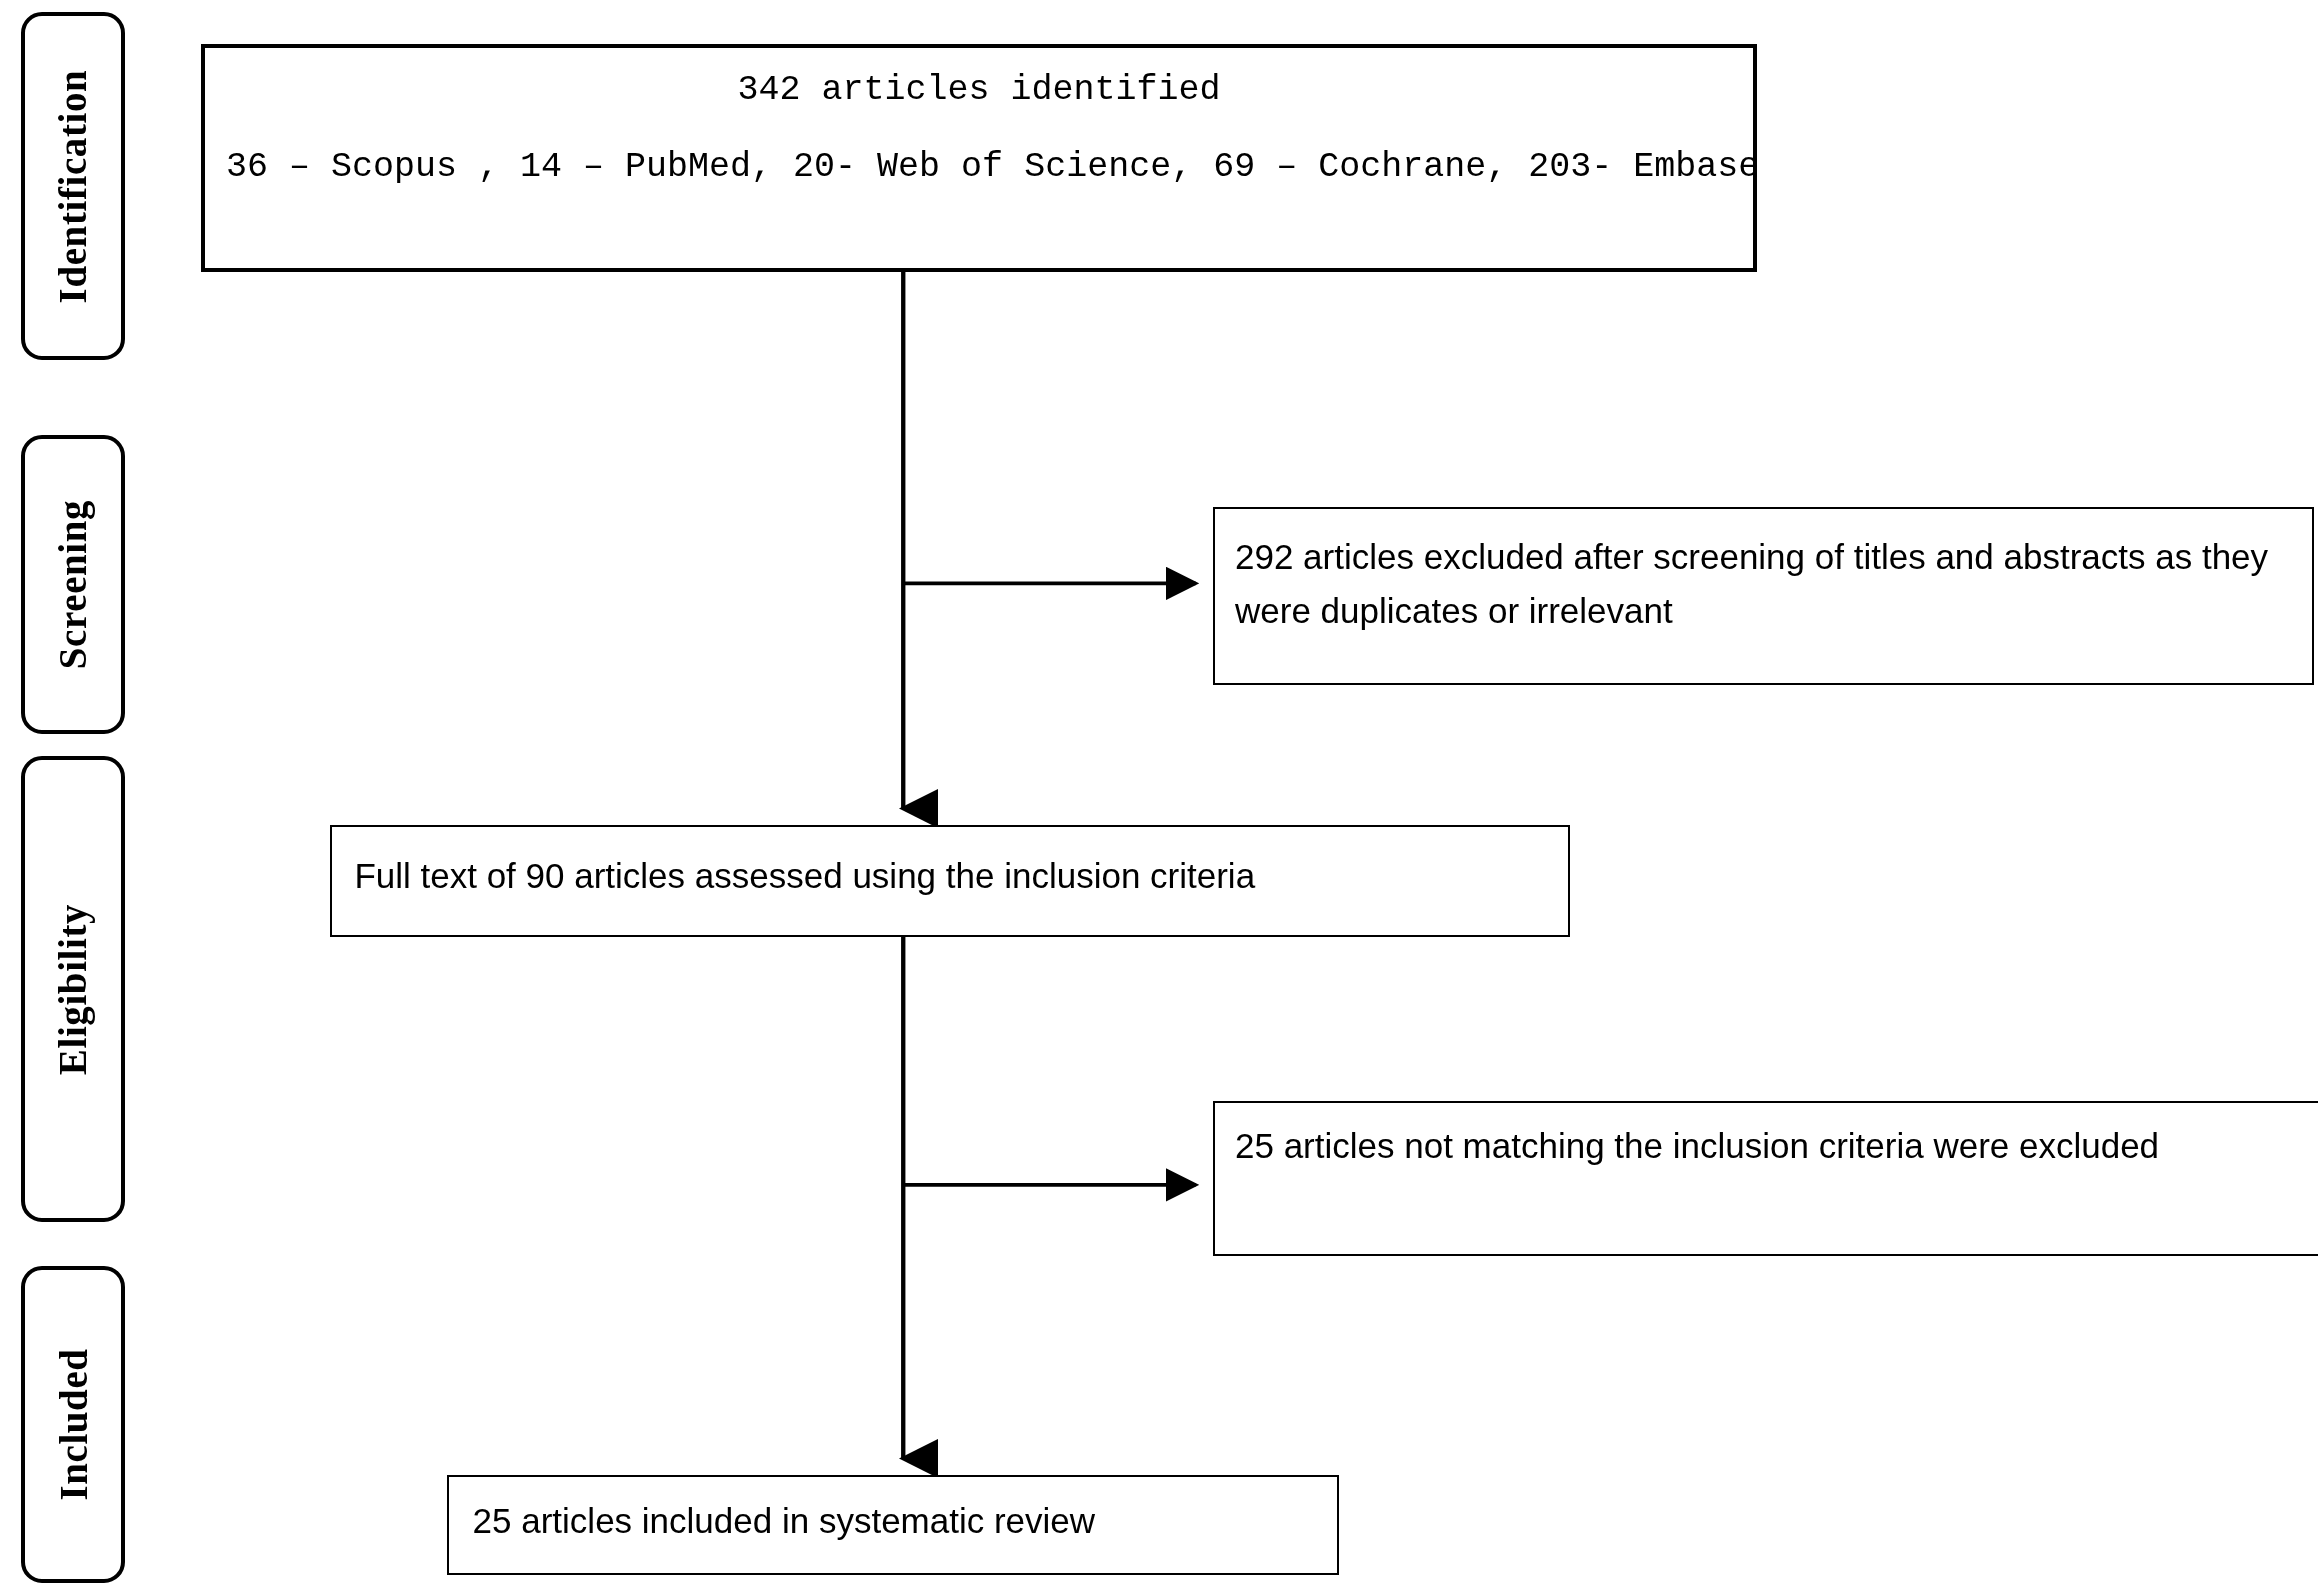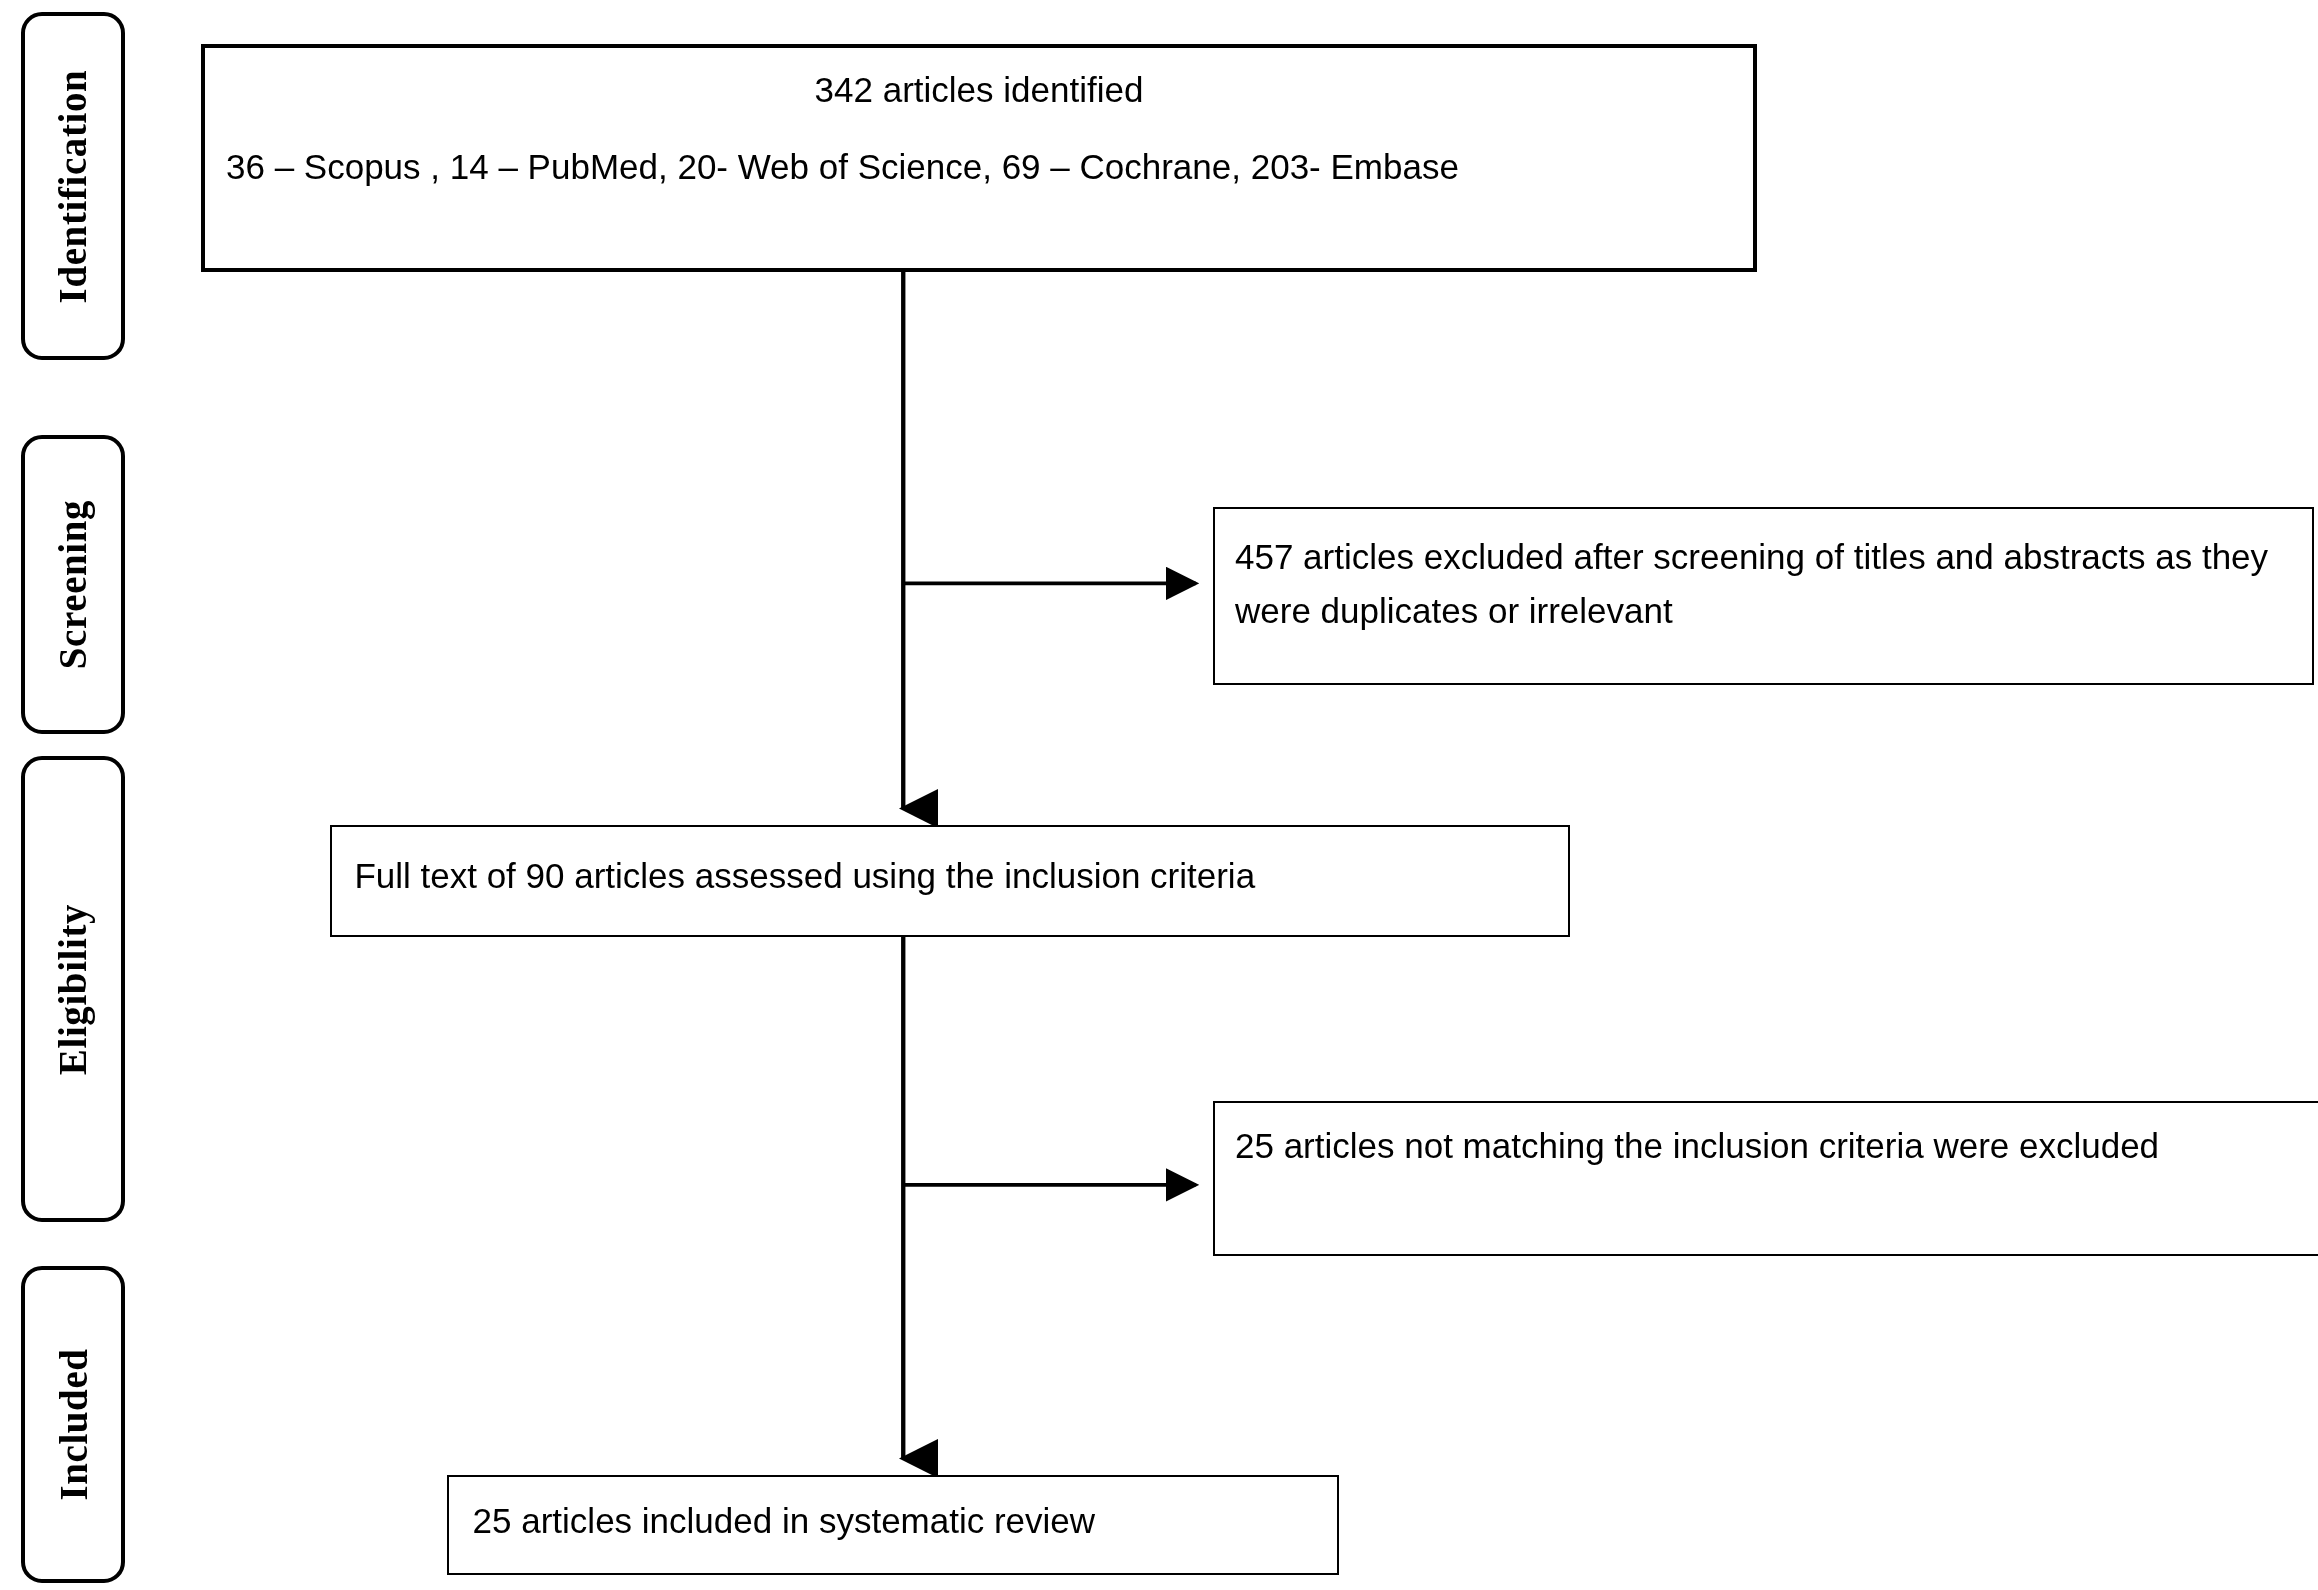--- a/index.html
+++ b/index.html
@@ -53,20 +53,21 @@
     color: #000000;
     font-family: "Liberation Sans", sans-serif;
     font-size: 35px;
     line-height: 1.55;
   }
 
   #box-identified {
     left: 201px; top: 44px; width: 1556px; height: 228px;
     border-width: 4.4px;
     padding: 15px 21px 0 21px;
+    font-family: Liberation Mono, monospace;
   }
   #box-identified .line-count {
     text-align: center;
     margin-bottom: 22.4px;
   }
   #box-identified .line-sources {
     text-align: left;
     white-space: nowrap;
   }
 
@@ -135,21 +136,21 @@
 
     <line x1="1452" y1="1905" x2="1922" y2="1905" stroke="#000000" stroke-width="6" marker-end="url(#arrowRight)"></line>
   </svg>
 
   <div class="flow-box" id="box-identified">
     <div class="line-count">342  articles identified</div>
     <div class="line-sources">36 – Scopus , 14 – PubMed, 20- Web of Science, 69 – Cochrane, 203- Embase</div>
   </div>
 
   <div class="flow-box" id="box-excluded-screening">
-    <div>457  articles excluded after screening of titles and abstracts as they were duplicates or irrelevant</div>
+    <div>292  articles excluded after screening of titles and abstracts as they were duplicates or irrelevant</div>
   </div>
 
   <div class="flow-box" id="box-fulltext">
     <div>Full text of 90 articles assessed using the inclusion criteria</div>
   </div>
 
   <div class="flow-box" id="box-excluded-eligibility">
     <div>25 articles not matching the inclusion criteria were excluded</div>
   </div>
 

